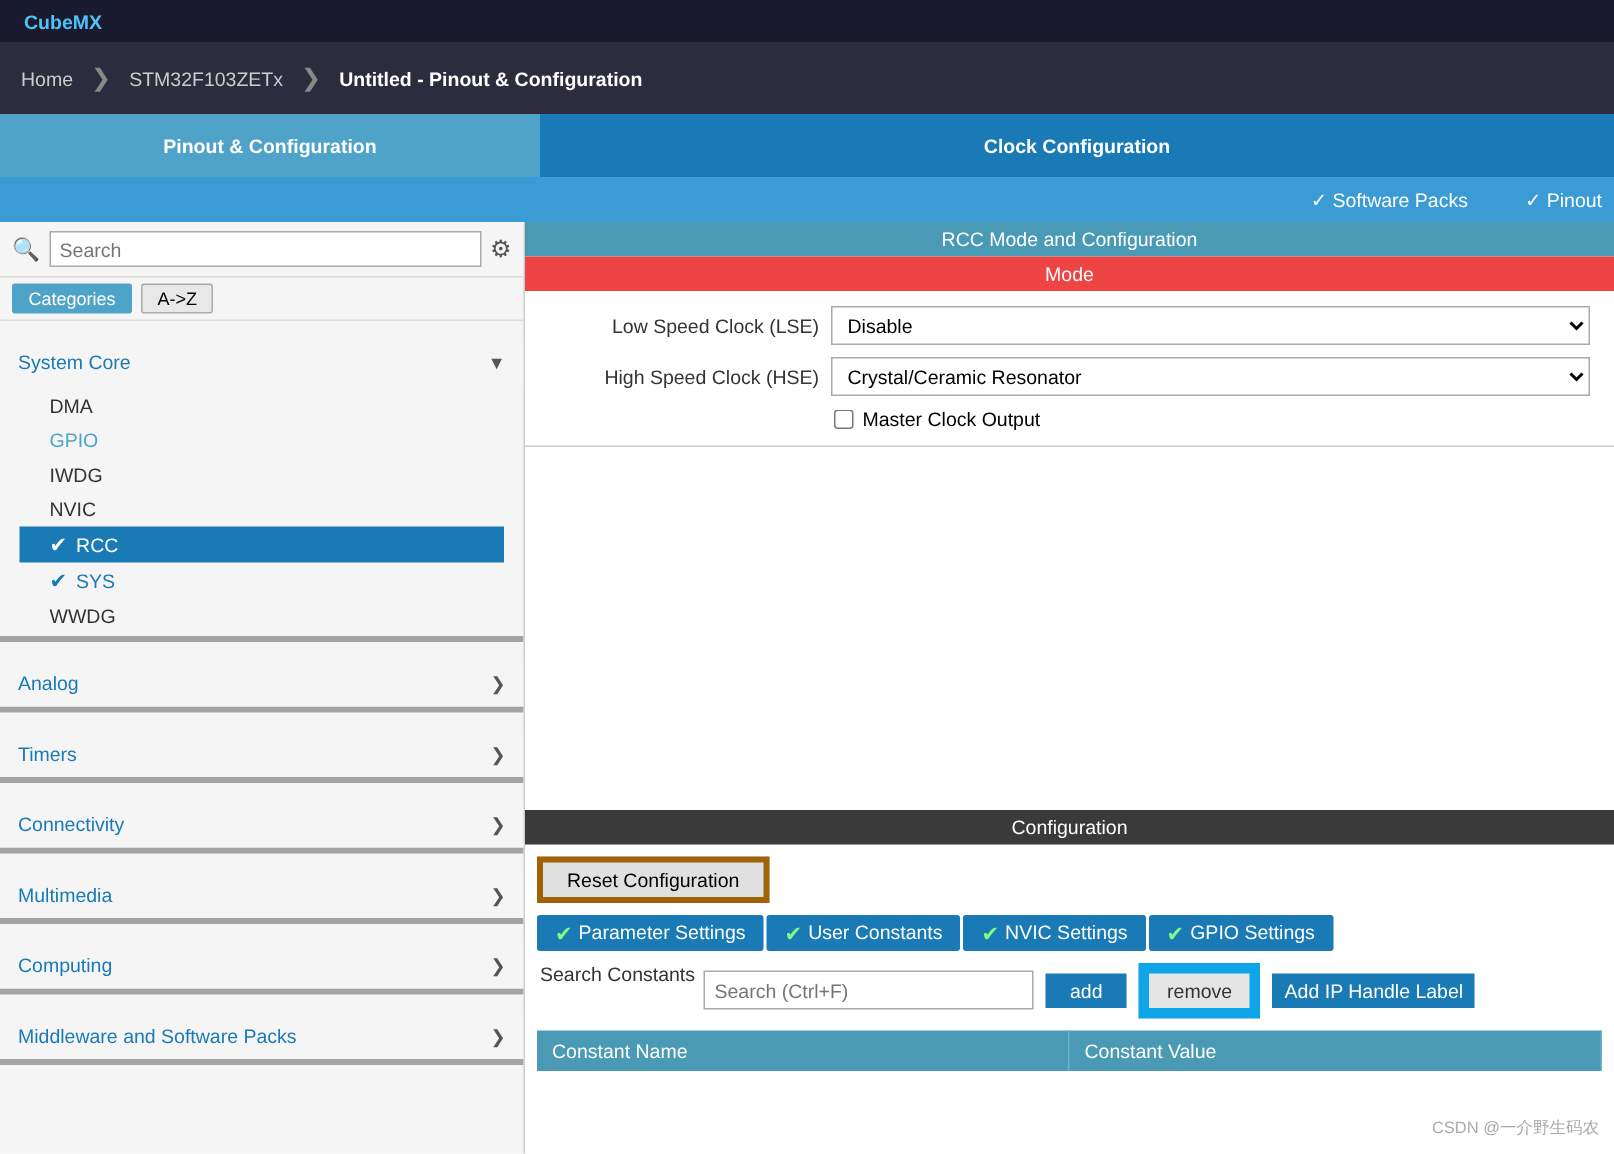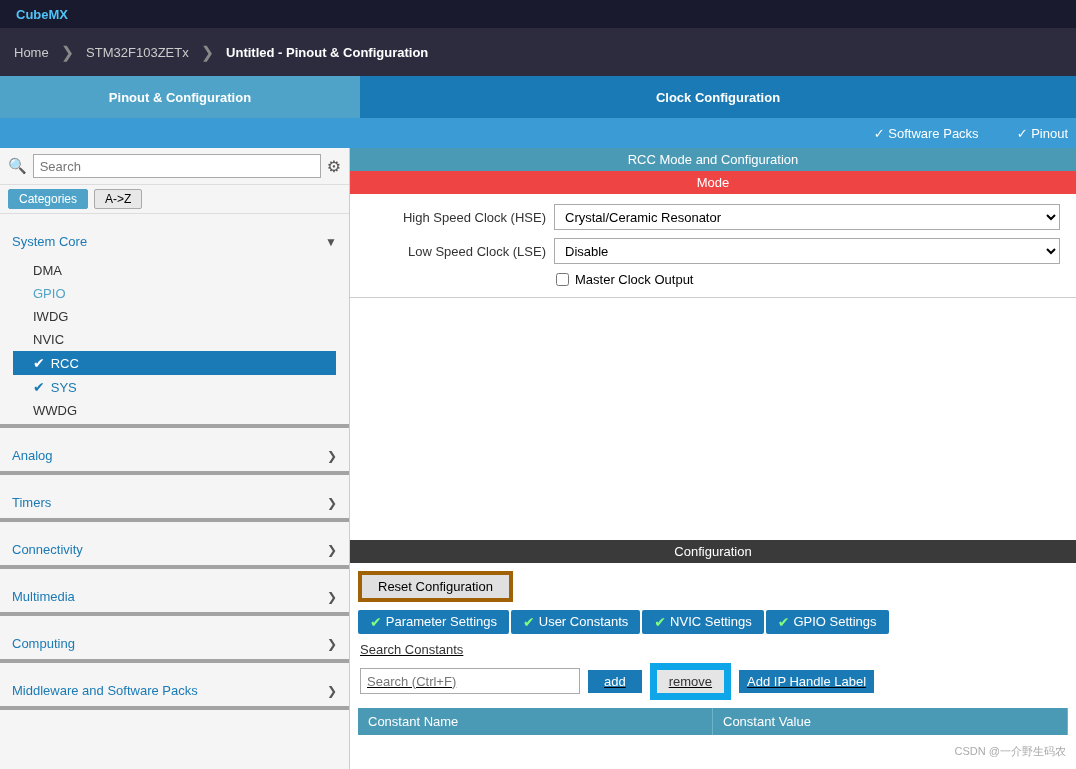--- a/index.html
+++ b/index.html
@@ -65,21 +65,21 @@
     .config-header { background: #3a3a3a; color: white; padding: 4px 8px; text-align: center; font-size: 13px; }
     .config-content { padding: 8px; display: flex; flex-direction: column; gap: 8px; flex: 1; overflow: hidden; }
     .reset-btn { padding: 4px 16px; background: #e0e0e0; border: 4px solid #a16207; cursor: pointer; font-size: 13px; width: fit-content; }
 
     
     .config-tabs { display: flex; gap: 2px; flex-wrap: wrap; }
     .config-tab { padding: 4px 12px; background: #1a7ab5; color: white; border: none; cursor: pointer; font-size: 13px; display: flex; align-items: center; gap: 4px; border-radius: 2px; }
     .config-tab .tab-check { color: #7fff7f; font-size: 14px; }
 
     
-    .search-constants-area { display: flex; flex-direction: column; gap: 6px; padding: 0 2px; text-decoration: underline; }
+    .search-constants-area { display: flex; flex-direction: row; gap: 6px; padding: 0 2px; }
     .search-constants-label { font-size: 13px; color: #333; }
     .search-row { display: flex; align-items: center; gap: 8px; }
     .search-constants-input { height: 26px; border: 1px solid #aaa; padding: 2px 6px; font-size: 13px; width: 220px; }
     .btn-add { padding: 4px 16px; background: #1a7ab5; color: white; border: none; cursor: pointer; font-size: 13px; }
     .btn-remove { padding: 4px 12px; background: #e5e5e5; border: 7px solid #0ea5e9; cursor: pointer; font-size: 13px; color: #333; }
     .btn-ip { padding: 4px 8px; background: #1a7ab5; color: white; border: none; cursor: pointer; font-size: 13px; }
 
     
     .table-header { display: flex; background: #4a9ab5; color: white; }
     .table-col { flex: 1; padding: 6px 10px; font-size: 13px; border-right: 1px solid #6ab5cc; }
@@ -218,33 +218,33 @@
 
   <div class="content-area">
 
     <div class="rcc-header">RCC Mode and Configuration</div>
 
     <div class="mode-section">Mode</div>
 
     <div class="mode-content">
 
       <div class="mode-row">
+        <span class="mode-label">Low Speed Clock (LSE)</span>
+        <select class="mode-select">
+          <option>Disable</option>
+          <option>Crystal/Ceramic Resonator</option>
+          <option>BYPASS Clock Source</option>
+        </select>
+      </div>
+
+      <div class="mode-row">
         <span class="mode-label">High Speed Clock (HSE)</span>
         <select class="mode-select">
           <option>Crystal/Ceramic Resonator</option>
           <option>Disable</option>
-          <option>BYPASS Clock Source</option>
-        </select>
-      </div>
-
-      <div class="mode-row">
-        <span class="mode-label">Low Speed Clock (LSE)</span>
-        <select class="mode-select">
-          <option>Disable</option>
-          <option>Crystal/Ceramic Resonator</option>
           <option>BYPASS Clock Source</option>
         </select>
       </div>
 
       <div class="mode-checkbox-row">
         <input type="checkbox" id="mco" style="">
         <label for="mco" style="cursor:pointer;">Master Clock Output</label>
       </div>
     </div>
 

